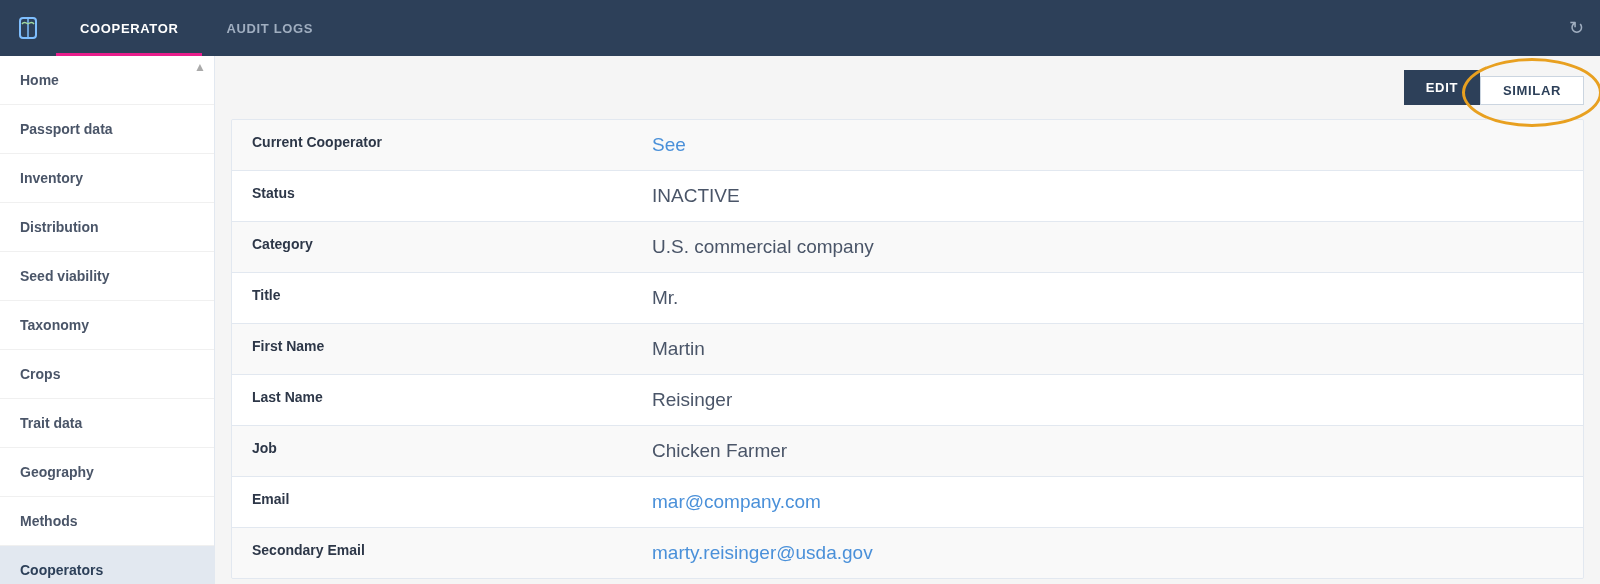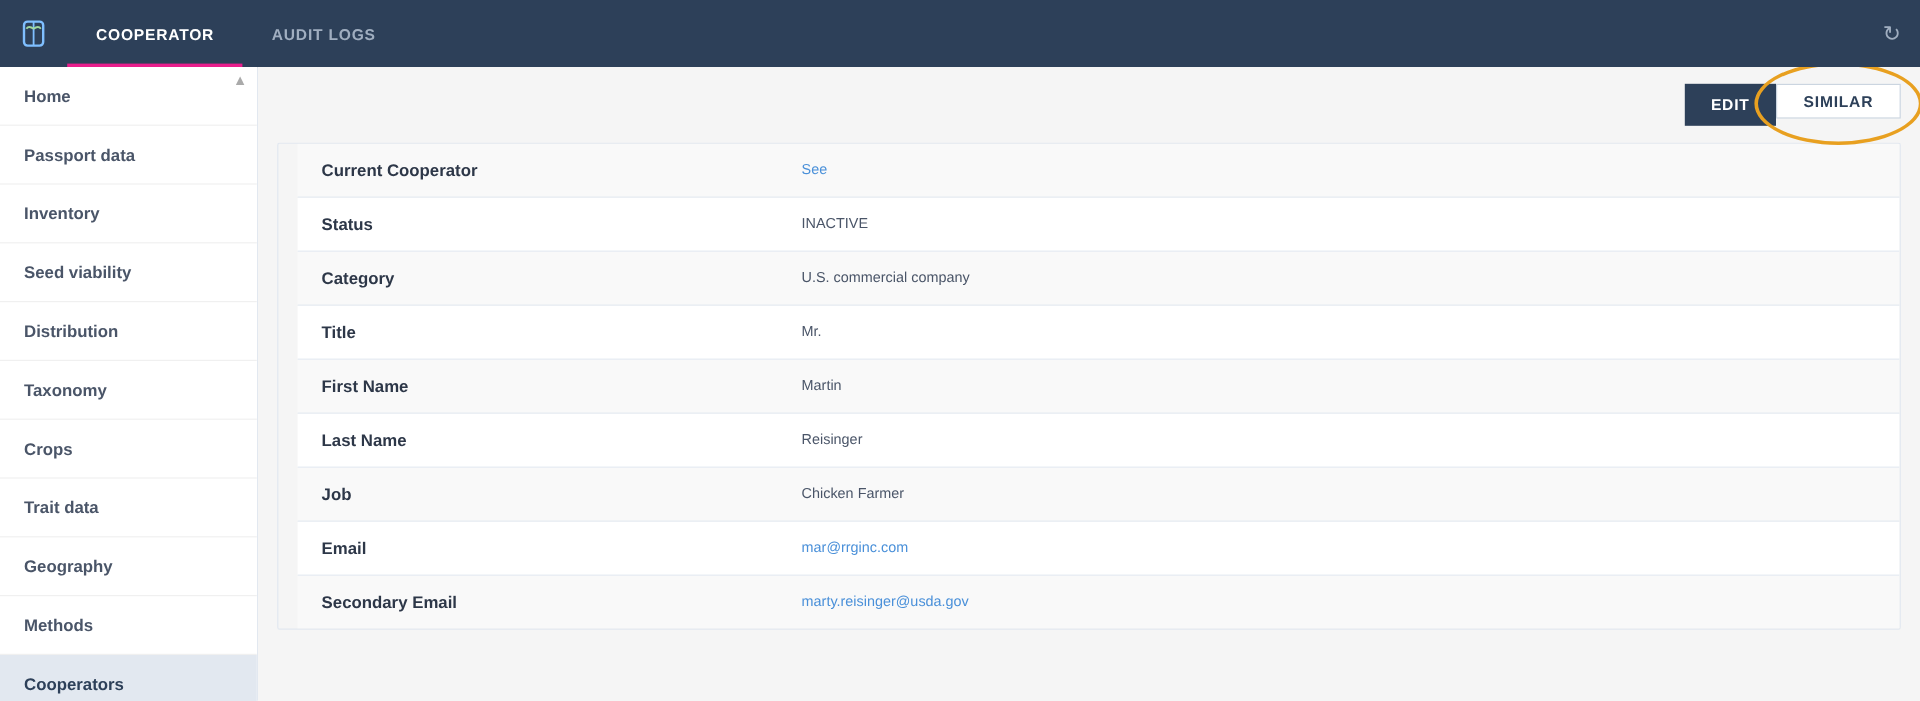--- a/index.html
+++ b/index.html
@@ -104,21 +104,21 @@
       flex: 1;
       overflow-y: auto;
       background: #f5f5f5;
       position: relative;
     }
 
     
     .action-bar {
       display: flex;
       justify-content: flex-end;
-      align-items: flex-start;
+      align-items: flex-end;
       padding: 14px 16px;
       background: #f5f5f5;
       gap: 0;
       position: relative;
     }
     .btn-edit {
       background: #2d4059;
       color: #fff;
       border: none;
       padding: 10px 22px;
@@ -154,21 +154,20 @@
       border-radius: 50%;
       pointer-events: none;
     }
 
     
     .data-table {
       margin: 0 16px 16px 16px;
       border: 1px solid #e2e8f0;
       border-radius: 2px;
       overflow: hidden;
-      padding-left: 16px;
     }
     .data-row {
       display: flex;
       border-bottom: 1px solid #e2e8f0;
     }
     .data-row:last-child {
       border-bottom: none;
     }
     .data-row:nth-child(odd) {
       background: #f9f9f9;
@@ -180,21 +179,21 @@
       width: 400px;
       flex-shrink: 0;
       padding: 14px 20px;
       font-weight: bold;
       color: #2d3748;
       font-size: 14px;
     }
     .data-value {
       flex: 1;
       padding: 14px 20px;
-      font-size: 12px;
+      font-size: 19px;
       color: #4a5568;
     }
     .data-value.link {
       color: #4a90d9;
       cursor: pointer;
     }
   </style>
 </head>
 <body>
 
@@ -214,22 +213,22 @@
   <div class="top-nav-refresh">↻</div>
 </nav>
 
 <div class="main-layout">
 
   <aside class="sidebar">
     <div class="sidebar-scroll-btn">▲</div>
     <div class="sidebar-item">Home</div>
     <div class="sidebar-item">Passport data</div>
     <div class="sidebar-item">Inventory</div>
+    <div class="sidebar-item">Distribution</div>
     <div class="sidebar-item">Seed viability</div>
-    <div class="sidebar-item">Distribution</div>
     <div class="sidebar-item">Taxonomy</div>
     <div class="sidebar-item">Crops</div>
     <div class="sidebar-item">Trait data</div>
     <div class="sidebar-item">Geography</div>
     <div class="sidebar-item">Methods</div>
     <div class="sidebar-item active">Cooperators</div>
 
   </aside>
 
   <main class="content-area">
@@ -275,21 +274,21 @@
         <div class="data-value">Reisinger</div>
       </div>
 
       <div class="data-row">
         <div class="data-label">Job</div>
         <div class="data-value">Chicken Farmer</div>
       </div>
 
       <div class="data-row">
         <div class="data-label">Email</div>
-        <div class="data-value link">mar@rrginc.com</div>
+        <div class="data-value link">mar@company.com</div>
       </div>
 
       <div class="data-row">
         <div class="data-label">Secondary Email</div>
         <div class="data-value link">marty.reisinger@usda.gov</div>
       </div>
 
     </div>
   </main>
 </div>

